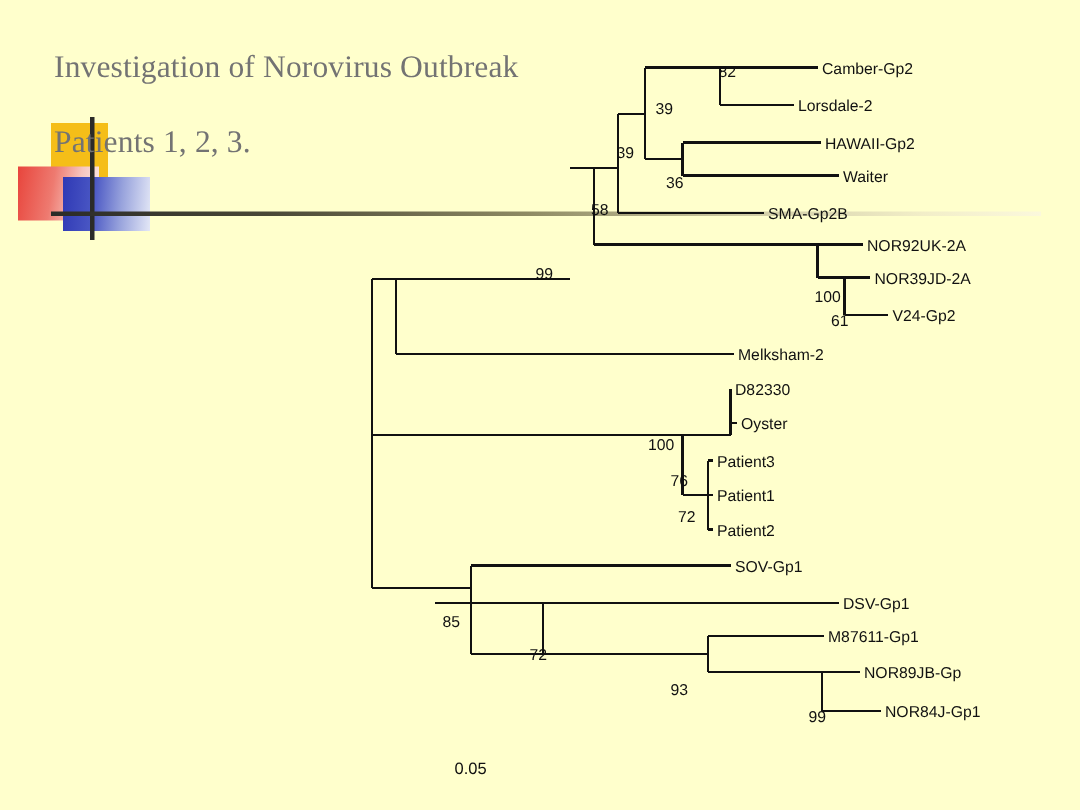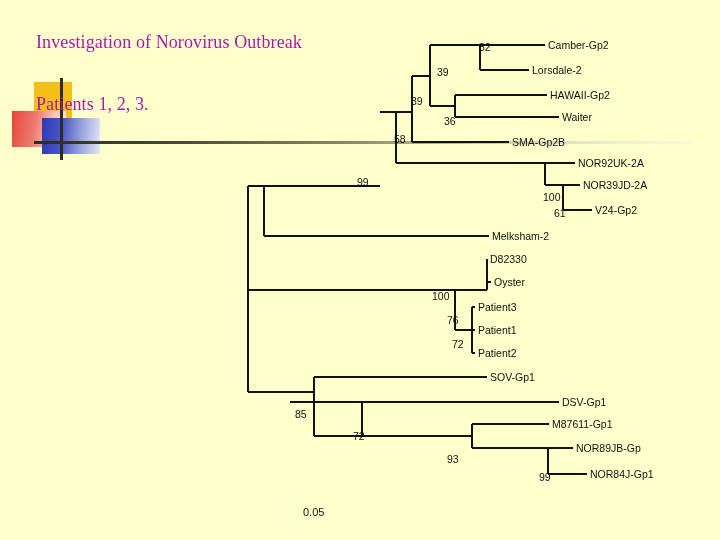--- a/index.html
+++ b/index.html
@@ -60,27 +60,27 @@
     width: 660px;
     height: 3px;
     background: linear-gradient(90deg, #2B2B28 0%, #4A4837 22%, #8E8A63 48%, #CFCBA4 70%, #F2EEC8 88%, #FBF8DC 100%);
   }
 
   
   .title-line {
     position: absolute;
     left: 36px;
     font-family: "Liberation Serif", serif;
-    font-size: 18px;
-    color: #a21caf;
+    font-size: 21px;
+    color: #737373;
     white-space: nowrap;
     letter-spacing: 0.1px;
   }
   #title-line-1 { top: 32px; }
-  #title-line-2 { top: 94px; }
+  #title-line-2 { top: 82px; }
 
   
   #tree-figure {
     position: absolute;
     left: 0;
     top: 0;
     width: 720px;
     height: 540px;
   }
   #tree-figure svg { display: block; }

